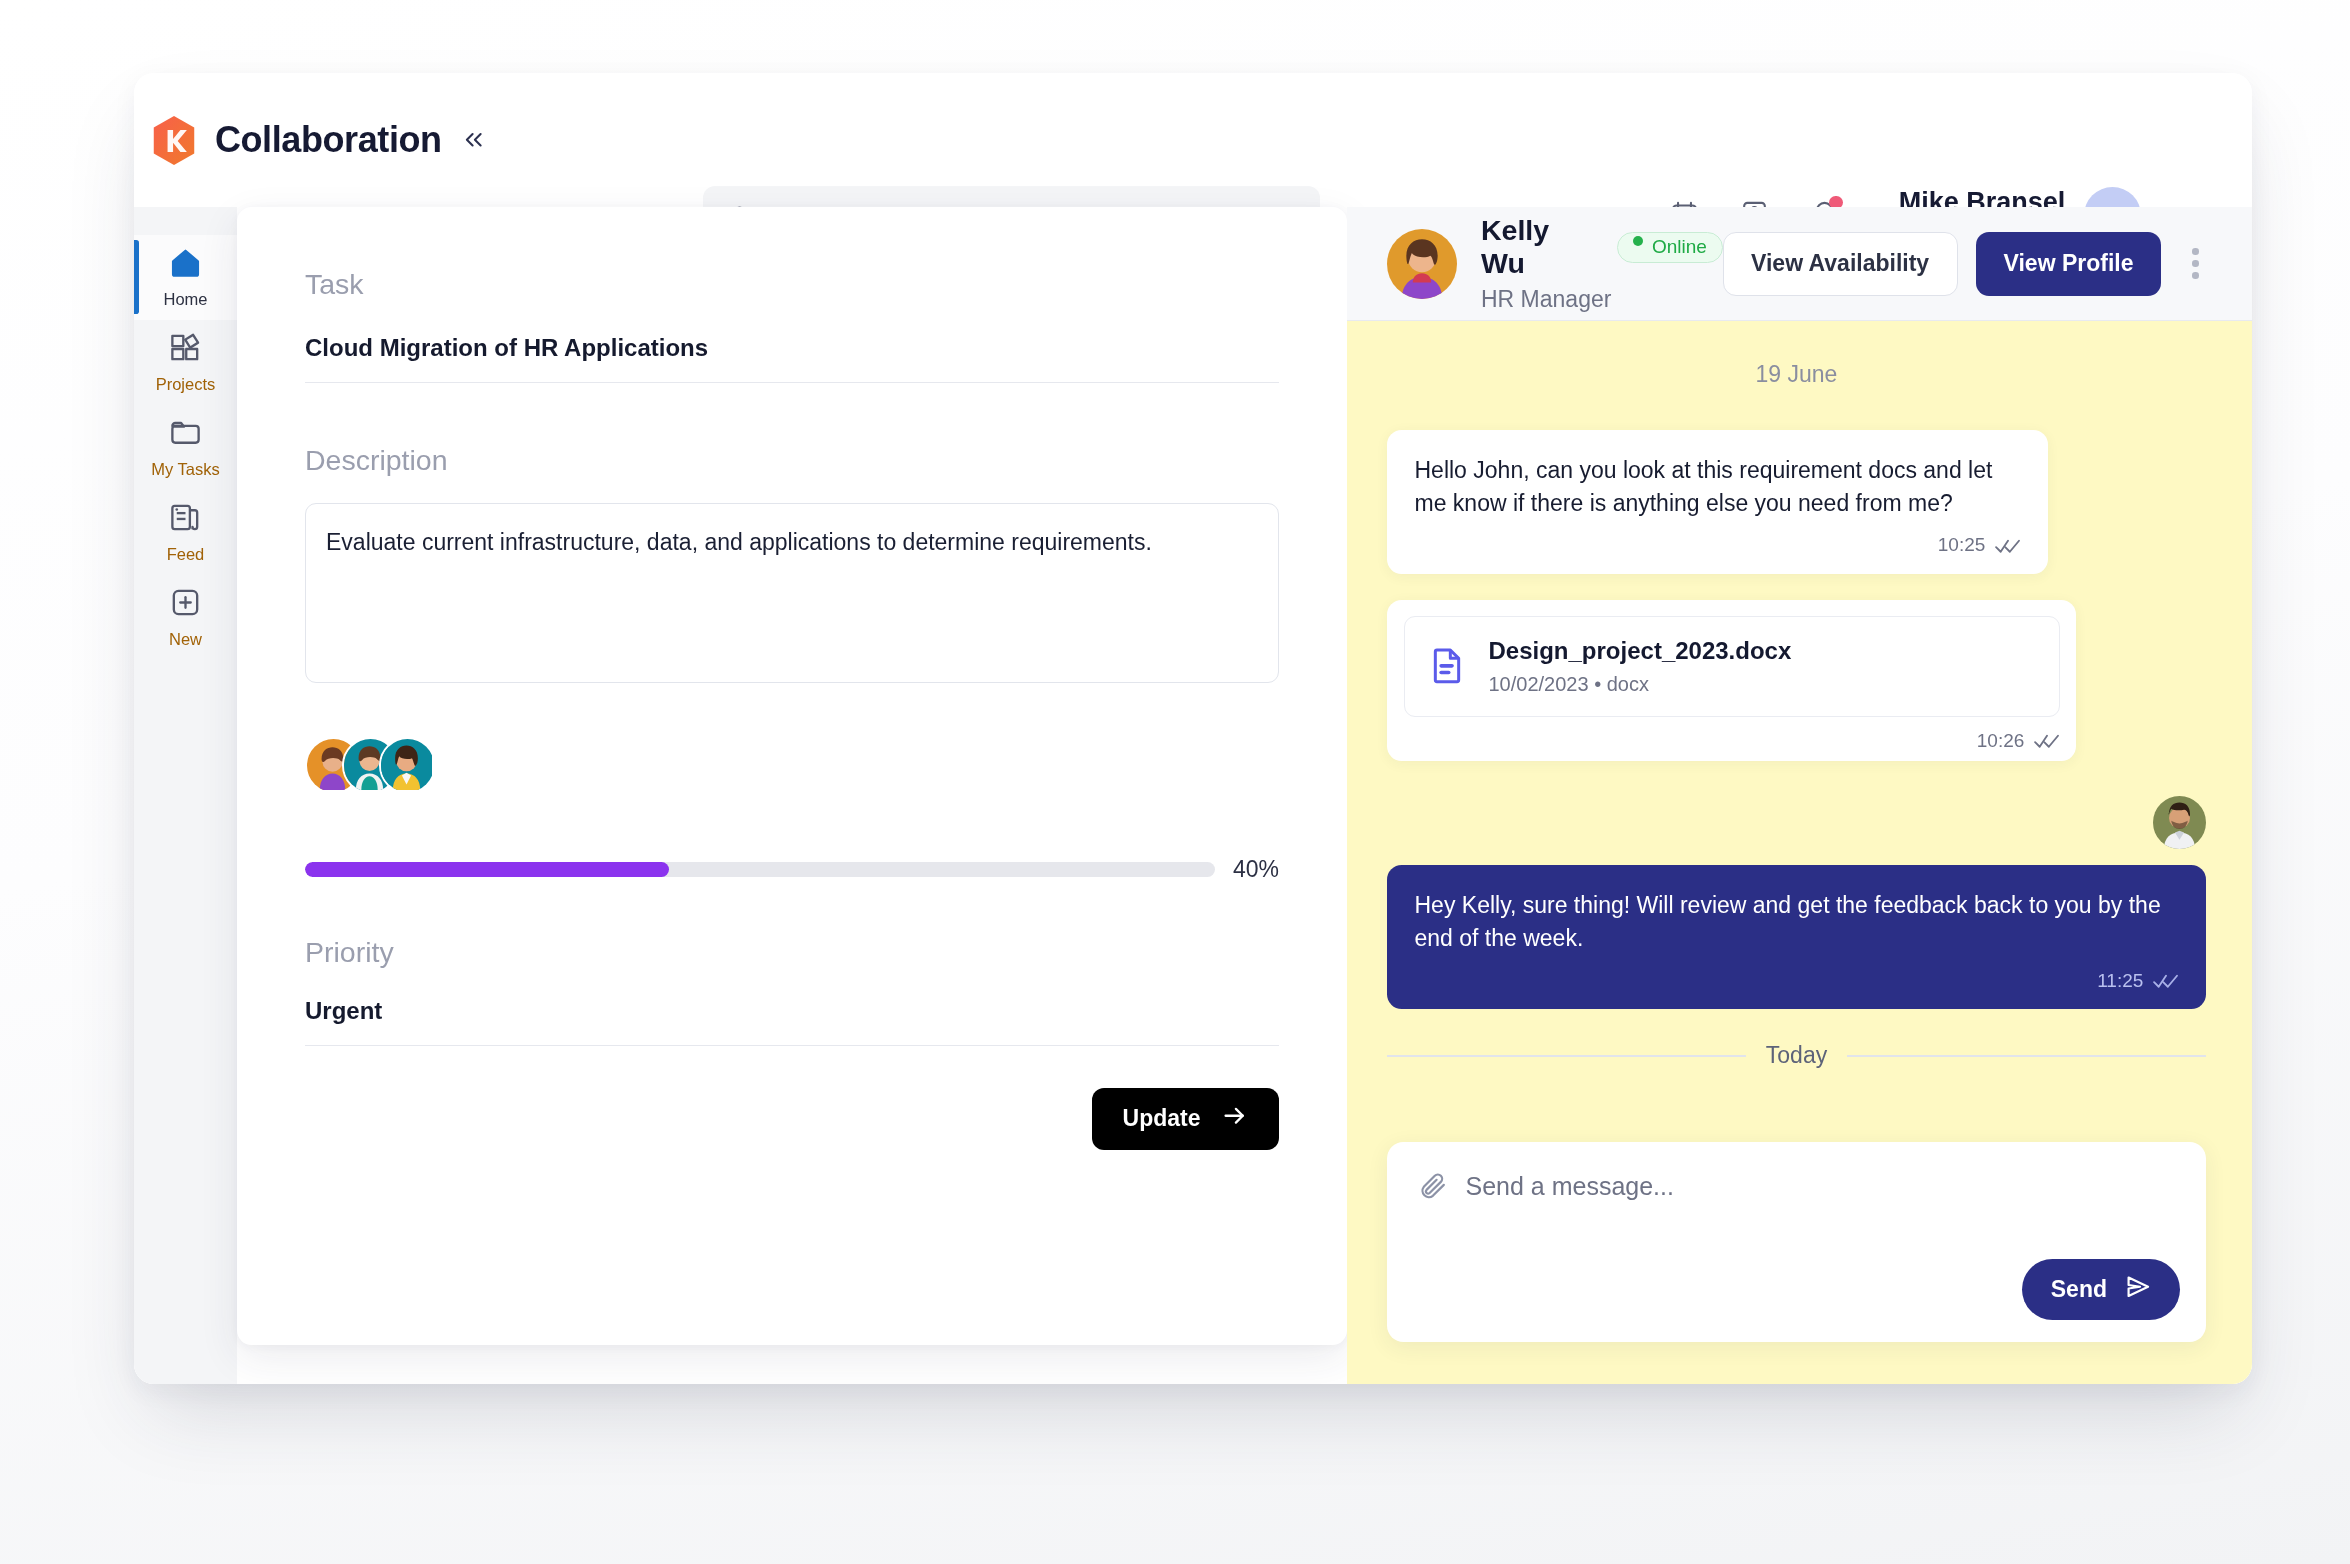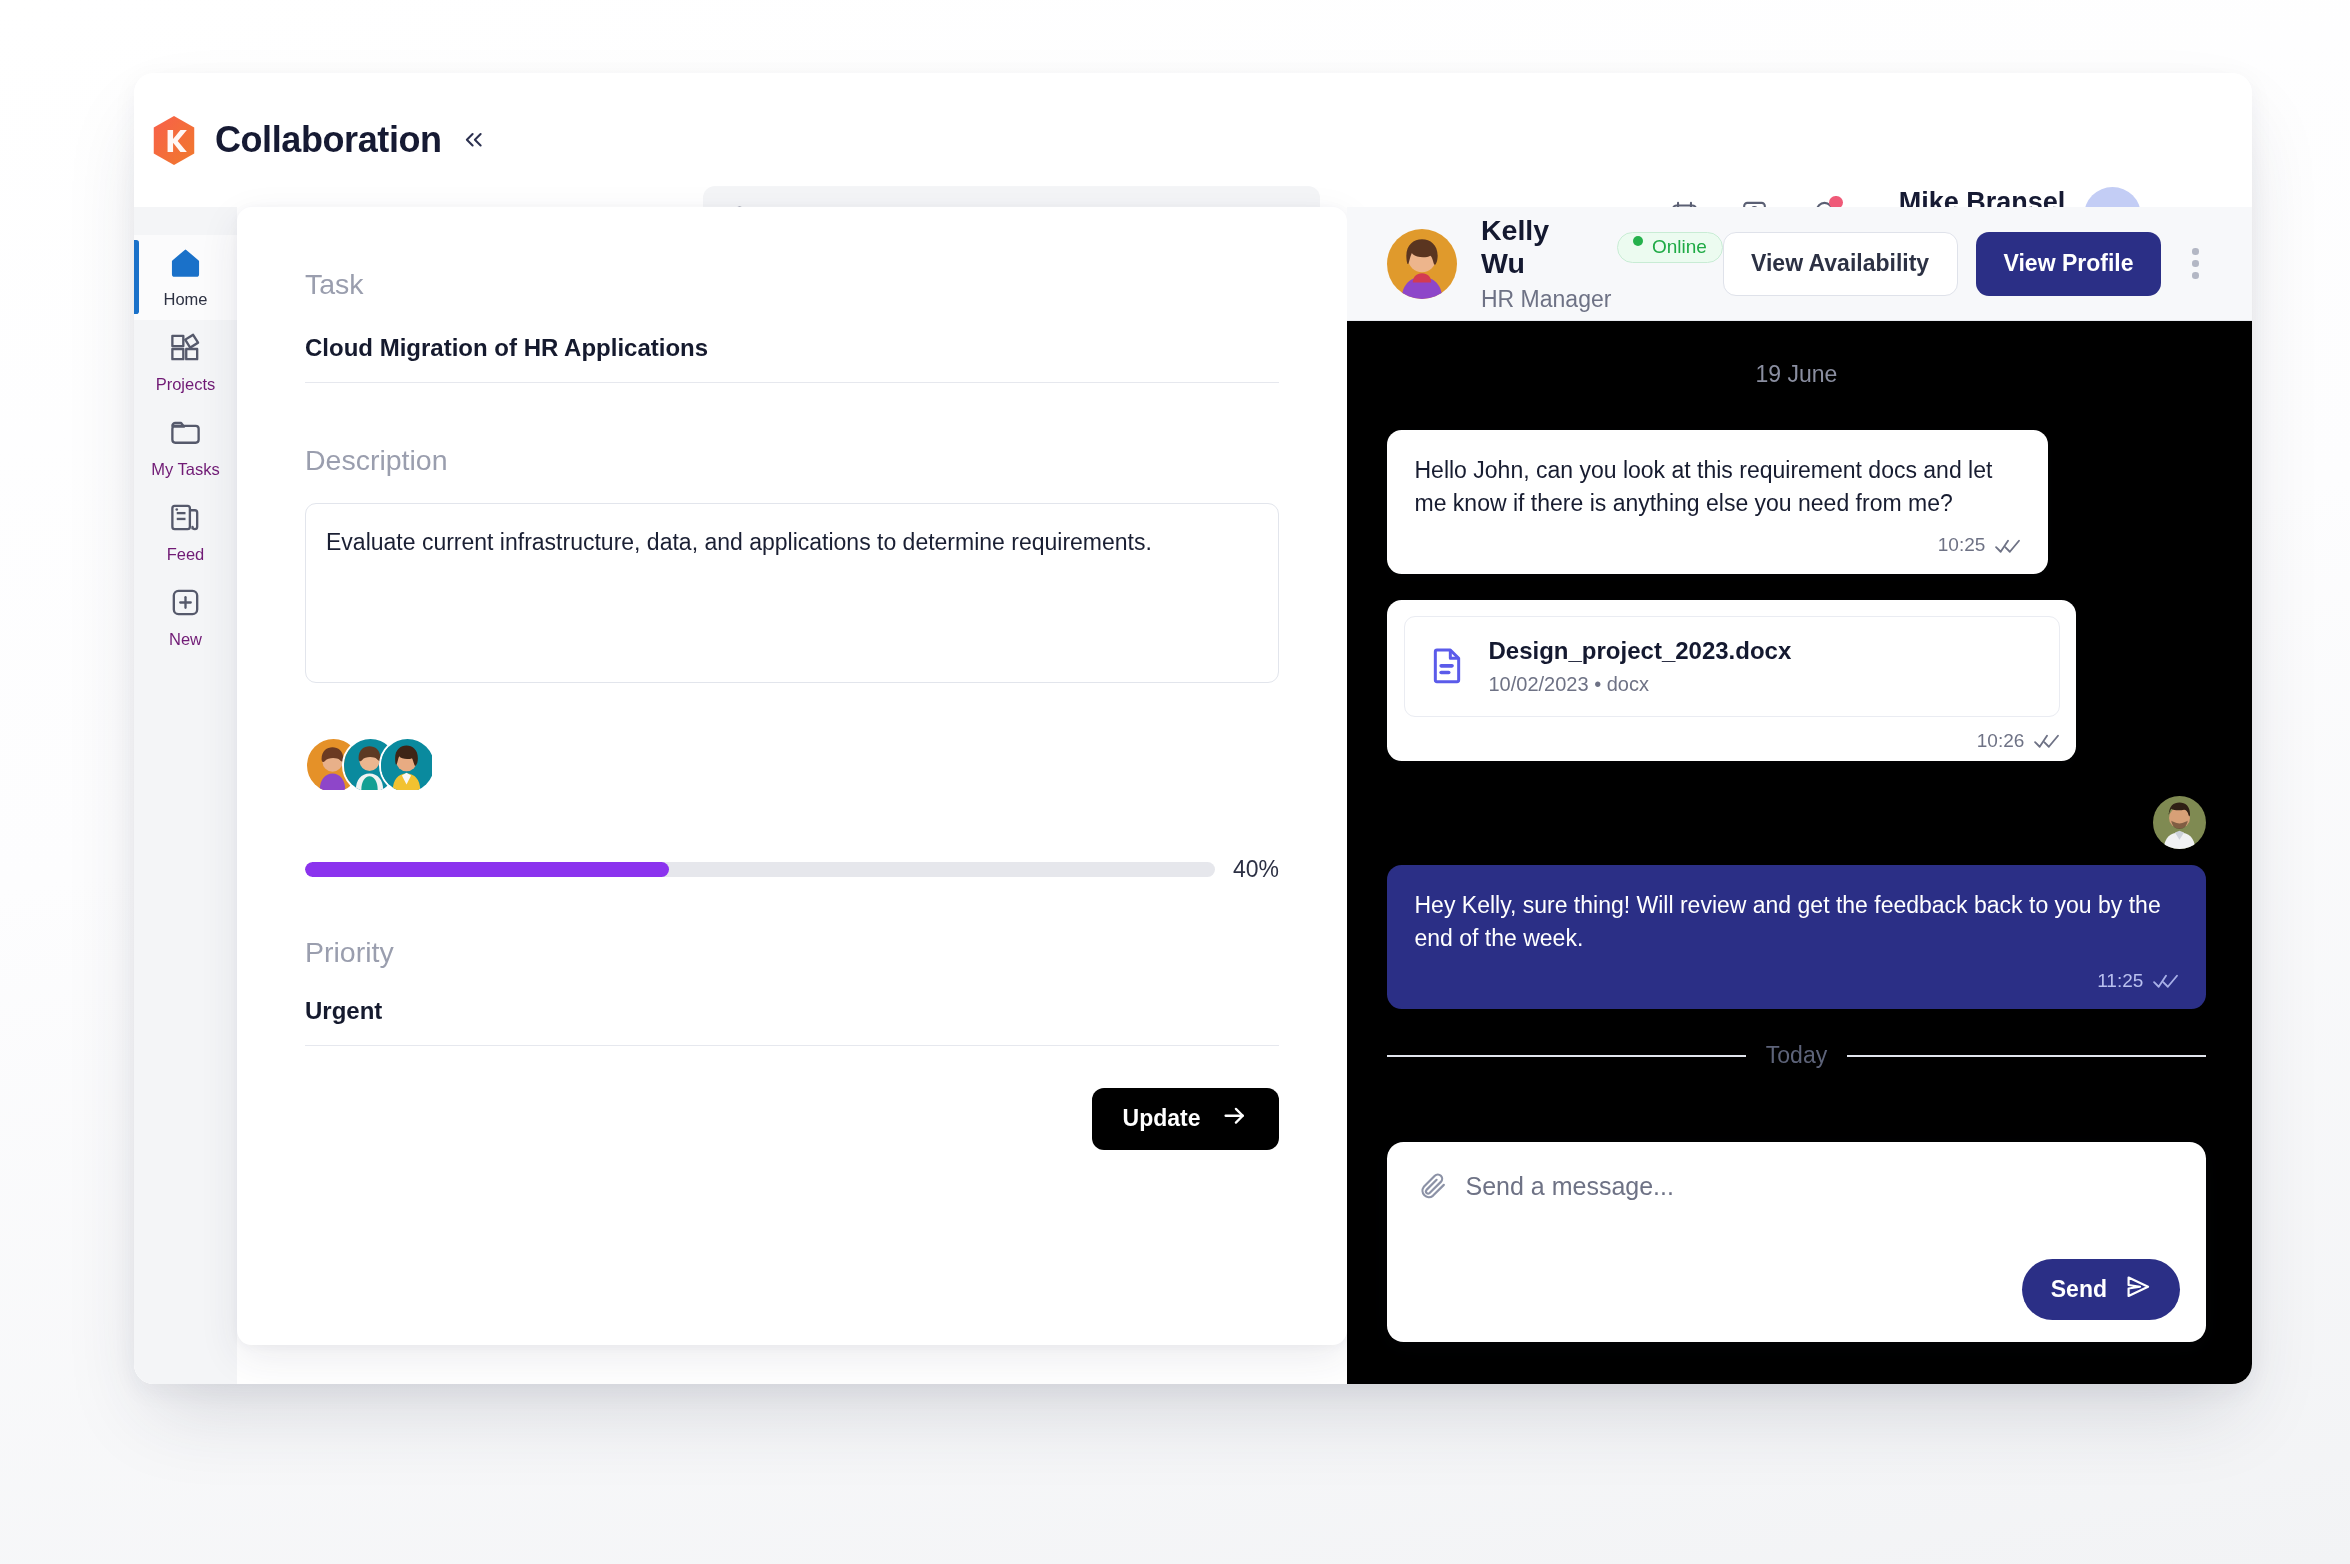--- a/index.html
+++ b/index.html
@@ -87,21 +87,21 @@
   }
   .sidebar {
     width: 103px; flex: 0 0 103px; background: #f4f5f7;
     padding-top: 27.5px; display: flex; flex-direction: column; align-items: stretch;
   }
   .nav-item {
     position: relative; height: 85px; display: flex; flex-direction: column;
     align-items: center; justify-content: center; gap: 6.4px; cursor: pointer;
     color: #55596b;
   }
-  .nav-item .nav-label { font-size: 16.5px; color: #701a75; }
+  .nav-item .nav-label { font-size: 16.5px; color: #a16207; }
   .nav-item.active { background: #fbfbfc; color: #1a71c9; }
   .nav-item.active .nav-label { color: #2d3142; }
   .nav-item.active::before {
     content: ""; position: absolute; left: 0; top: 5.5px; bottom: 5.5px;
     width: 4.6px; background: #1a71c9; border-radius: 0 2.8px 2.8px 0;
   }
 
   
   .content-card {
     flex: 0 0 1110px; width: 1110px; height: calc(100% - 39px);
@@ -148,21 +148,21 @@
   .update-row { margin-top: 42px; display: flex; justify-content: flex-end; }
   .btn-update {
     background: #000000; color: #ffffff; border: none; border-radius: 12px;
     height: 62px; padding: 0 31px; font-size: 23px; font-weight: 700;
     display: flex; align-items: center; gap: 20px; cursor: pointer;
     font-family: "Liberation Sans", sans-serif;
   }
 
   
   .chat-panel {
-    flex: 1; background: #000000; display: flex; flex-direction: column;
+    flex: 1; background: #fef9c3; display: flex; flex-direction: column;
     position: relative; min-width: 0;
   }
   .chat-head {
     height: 114px; flex: 0 0 114px; display: flex; align-items: center;
     padding: 0 46px 0 40px; border-bottom: 1.4px solid #e8eaf0; background: #f7f8fa;
   }
   .chat-avatar {
     width: 70px; height: 70px; border-radius: 50%; overflow: hidden;
     flex: 0 0 auto; margin-right: 24px;
   }

